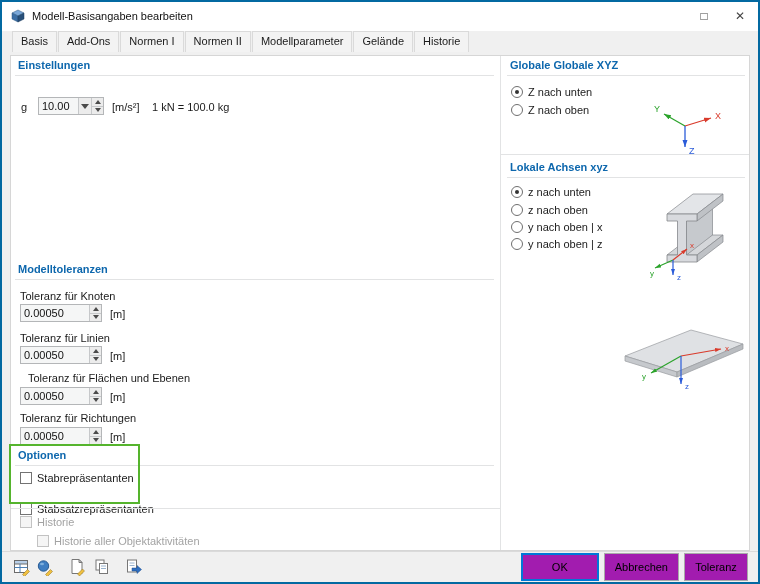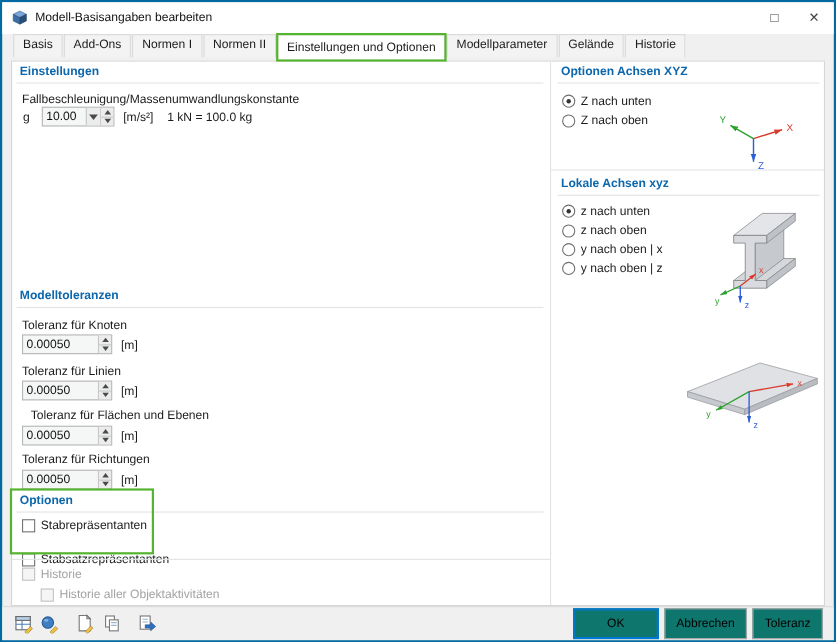--- a/index.html
+++ b/index.html
@@ -65,21 +65,21 @@
   
   .annot { position:absolute; border:2px solid #55b42d; pointer-events:none; z-index:5; }
 
   
   .footer { position:absolute; left:0; right:0; bottom:0; height:31px; background:#f0f0f0;
             border-top:1px solid #dadada; display:flex; align-items:center; padding:0 10px; }
   .ficons { display:flex; align-items:center; gap:4px; }
   .ficon { width:20px; height:20px; display:flex; align-items:center; justify-content:center; }
   .fspacer { flex:1; }
   .fbtns { display:flex; gap:5px; }
-  .btn { height:28px; border:1px solid #a9a9a9; background:#0f766e; padding:0 10px;
+  .btn { height:28px; border:1px solid #a9a9a9; background:#a21caf; padding:0 10px;
          display:flex; align-items:center; justify-content:center; font-size:11px; }
   .btn.primary { border-color:#0078d7; box-shadow:inset 0 0 0 1px #0078d7; min-width:78px; }
   .btn.w64 { min-width:64px; }
   svg text { font-family:"Liberation Sans", sans-serif; }
 </style>
 </head>
 <body>
 
 <div class="win">
 
@@ -92,33 +92,31 @@
     <span class="title">Modell-Basisangaben bearbeiten</span>
     <div class="winbtn max">□</div>
     <div class="winbtn close">✕</div>
   </div>
 
   <div class="tabstrip">
     <div class="tab">Basis</div>
     <div class="tab">Add-Ons</div>
     <div class="tab">Normen I</div>
     <div class="tab">Normen II</div>
-    <div class="tab active">Einstellungen und Optionen</div>
     <div class="tab">Modellparameter</div>
     <div class="tab">Gelände</div>
     <div class="tab">Historie</div>
   </div>
 
   <div class="content">
 
     <div class="lpane">
 
       <div class="sec-h" style="left:4px;top:2px;width:479px;">Einstellungen</div>
 
-      <div class="lbl" style="left:9px;top:28px;">Fallbeschleunigung/Massenumwandlungskonstante</div>
       <div class="lbl" style="left:10px;top:44px;">g</div>
       <div class="field" style="left:27px;top:41px;width:66px;">
         <input value="10.00" style="">
         <div class="combo">
             <i class="tri down"></i>
           </div>
         <div class="spin">
           <div class="sb">
               <i class="tri up"></i>
             </div>
@@ -206,21 +204,21 @@
         <span class="t">Historie</span>
       </label>
       <label class="chk disabled" style="left:26px;top:478px;">
         <span class="box"></span>
         <span class="t">Historie aller Objektaktivitäten</span>
       </label>
     </div>
 
     <div class="rpane">
 
-      <div class="sec-h" style="left:6px;top:2px;right:4px;">Optionen Achsen XYZ</div>
+      <div class="sec-h" style="left:6px;top:2px;right:4px;">Globale Globale XYZ</div>
 
       <label class="rad sel" style="left:10px;top:29px;">
         <span class="rb"></span>
         <span>Z nach unten</span>
       </label>
       <label class="rad" style="left:10px;top:47px;">
         <span class="rb"></span>
         <span>Z nach oben</span>
       </label>
 

